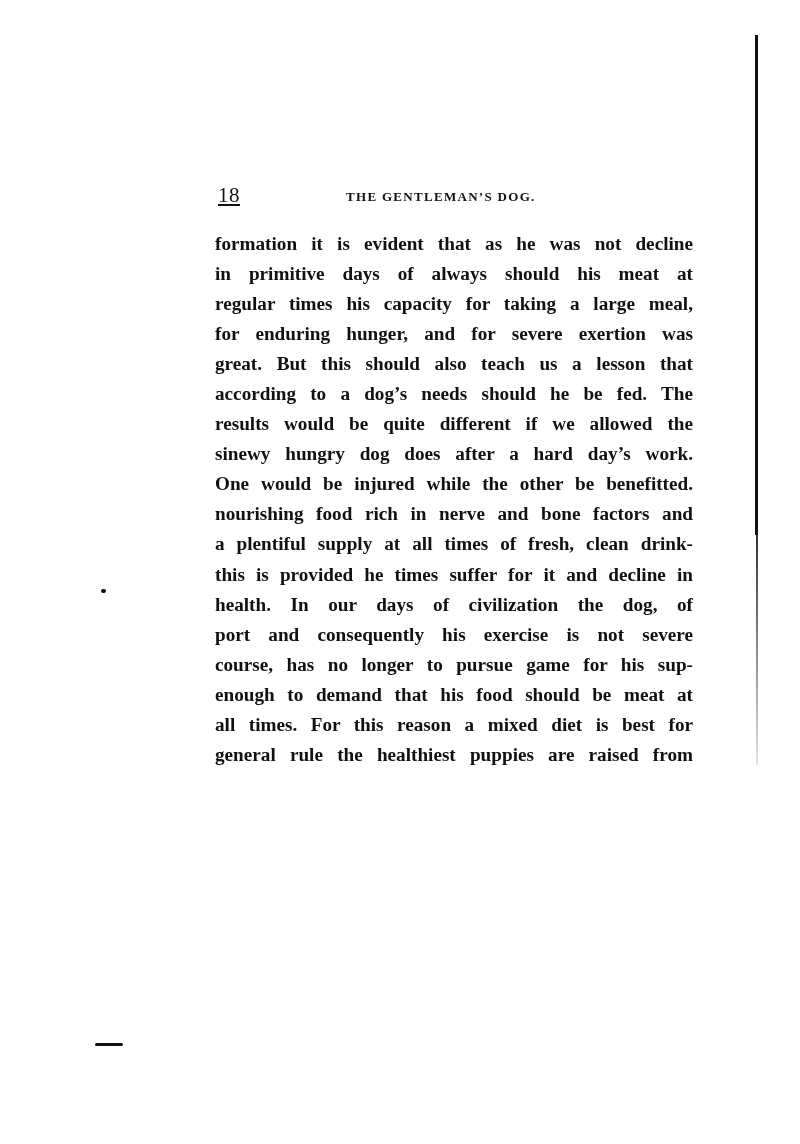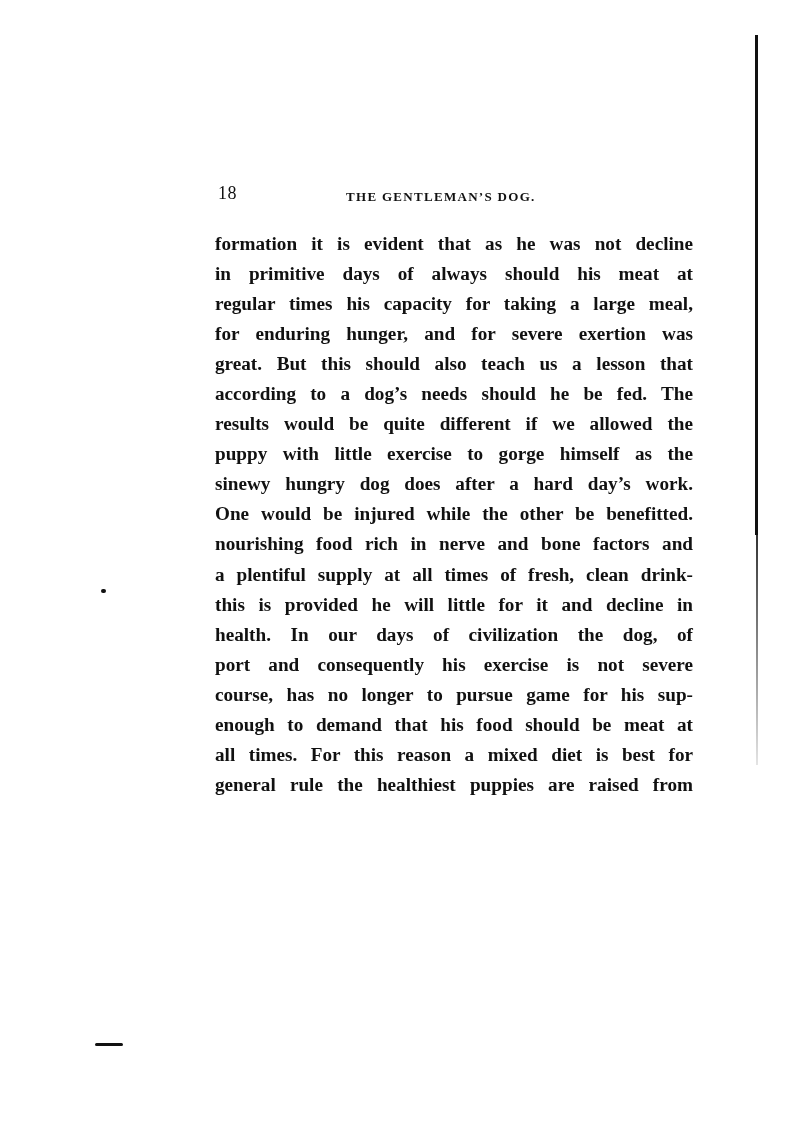--- a/index.html
+++ b/index.html
@@ -54,22 +54,23 @@
       left: 218px;
       top: 183px;
       width: 475px;
       height: 30px;
     }
     .page-number {
       position: absolute;
       left: 0;
       top: 0;
       font-family: "Liberation Serif", serif;
-      font-size: 18px;
+      font-size: 21px;
       letter-spacing: 0.5px;
+      text-decoration: underline;
     }
     .running-head {
       position: absolute;
       left: 128px;
       top: 6px;
       font-family: "Liberation Serif", serif;
       font-weight: bold;
       font-size: 13px;
       letter-spacing: 1.3px;
       font-variant: small-caps;
@@ -114,29 +115,28 @@
 <div class="body-text">
 
   <div>
     <span class="line">formation it is evident that as he was not decline</span>
     <span class="line">in primitive days of always should his meat at</span>
     <span class="line">regular times his capacity for taking a large meal,</span>
     <span class="line">for enduring hunger, and for severe exertion was</span>
     <span class="line">great. But this should also teach us a lesson that</span>
     <span class="line">according to a dog’s needs should he be fed. The</span>
     <span class="line">results would be quite different if we allowed the</span>
-    <span class="line">puppy with little exercise to gorge himself as the</span>
     <span class="line">sinewy hungry dog does after a hard day’s work.</span>
     <span class="line last-of-para">One would be injured while the other be benefitted.</span>
   </div>
 
   <div>
     <span class="line">nourishing food rich in nerve and bone factors and</span>
     <span class="line">a plentiful supply at all times of fresh, clean drink-</span>
-    <span class="line">this is provided he will little for it and decline in</span>
+    <span class="line">this is provided he times suffer for it and decline in</span>
     <span class="line">health. In our days of civilization the dog, of</span>
     <span class="line">port and consequently his exercise is not severe</span>
     <span class="line">course, has no longer to pursue game for his sup-</span>
     <span class="line">enough to demand that his food should be meat at</span>
     <span class="line">all times. For this reason a mixed diet is best for</span>
     <span class="line">general rule the healthiest puppies are raised from</span>
   </div>
 </div>
 
 </body></html>

